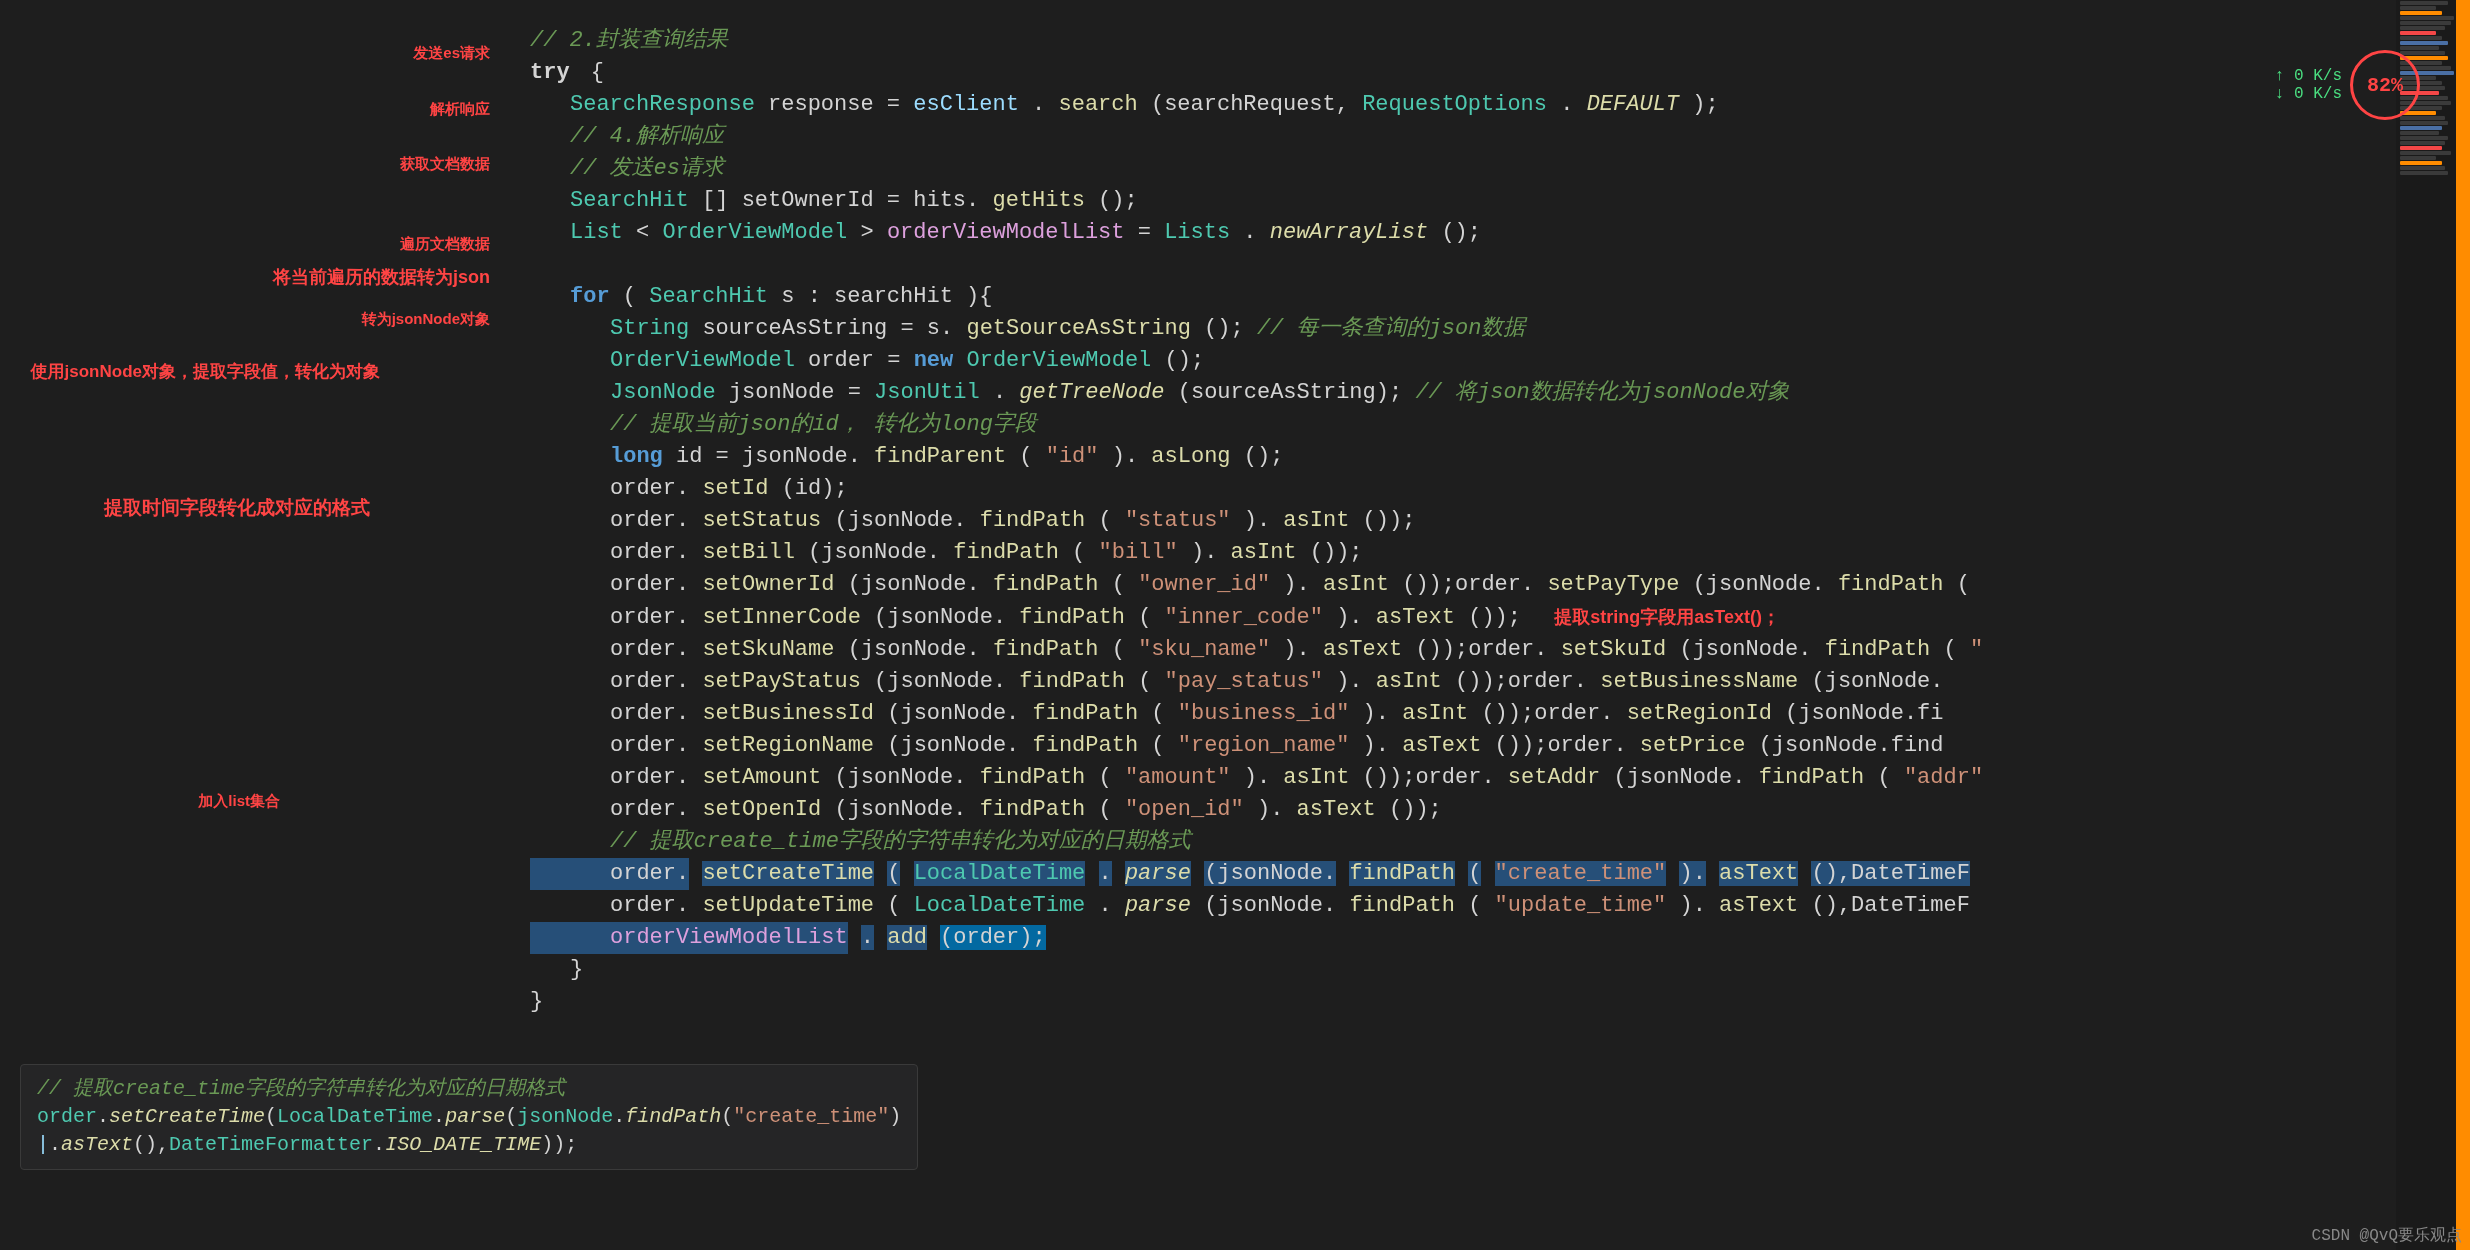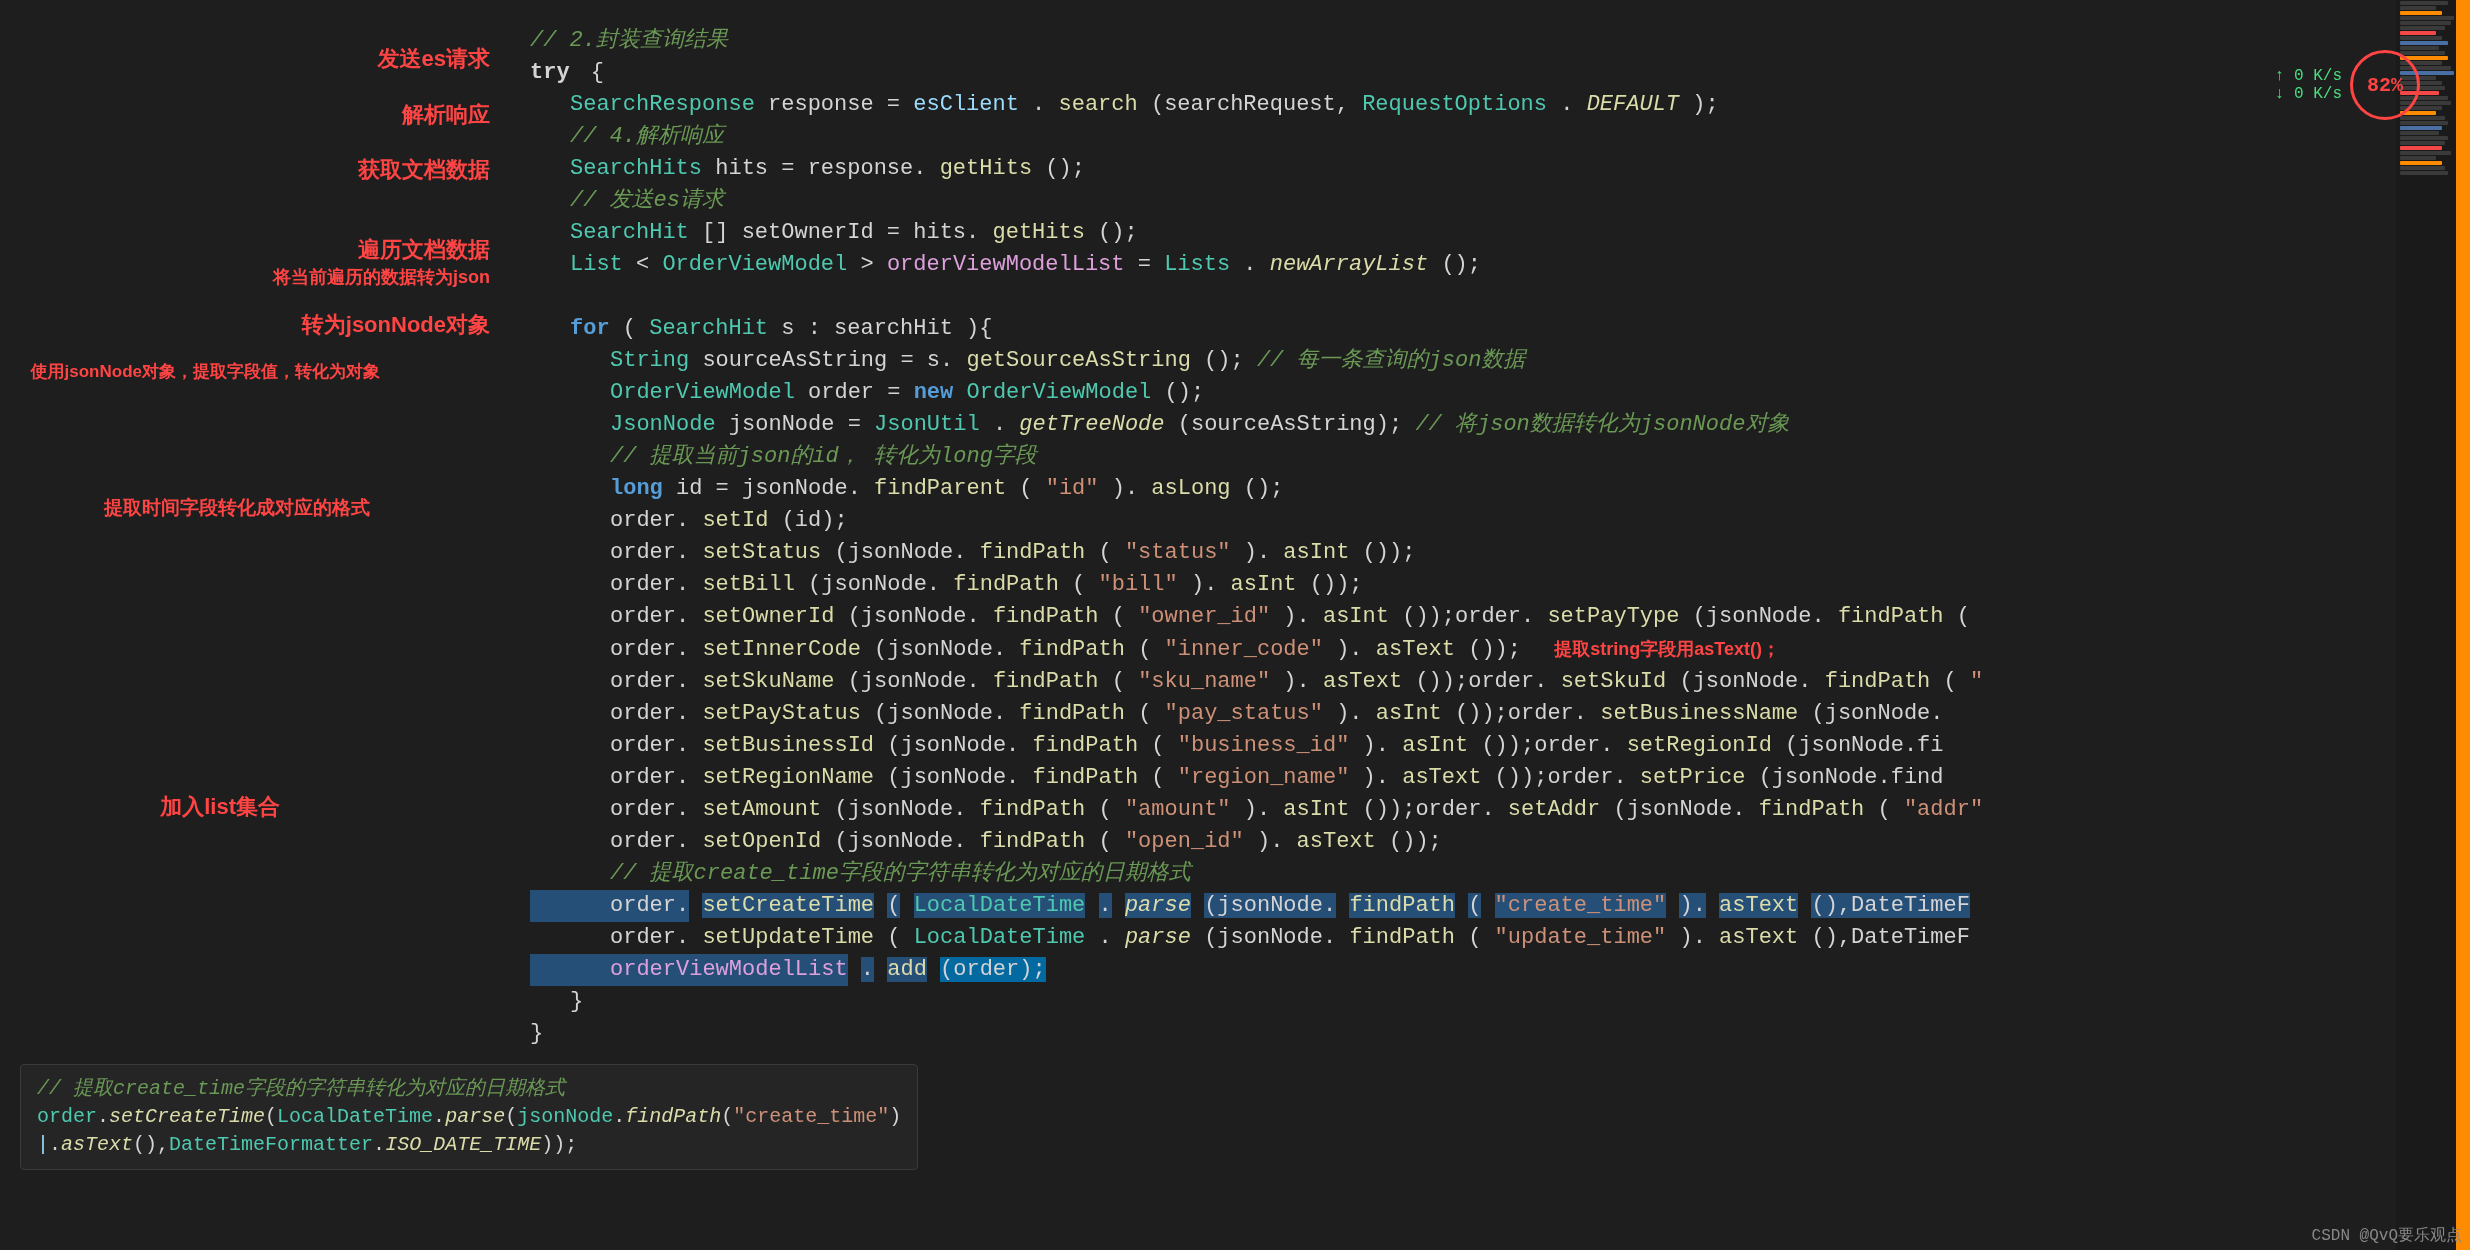--- a/index.html
+++ b/index.html
@@ -25,21 +25,21 @@
       width: 510px;
       min-width: 510px;
       height: 100%;
       position: relative;
       background: #1e1e1e;
     }
 
     .annotation {
       position: absolute;
       color: #ff4444;
-      font-size: 22px;
+      font-size: 15px;
       font-weight: bold;
       font-family: 'Microsoft YaHei', 'SimHei', sans-serif;
       white-space: nowrap;
     }
 
     
     .code-panel {
       flex: 1;
       height: 100%;
       position: relative;
@@ -226,26 +226,20 @@
         <span style="color:#4ec9b0;">RequestOptions</span>
         <span style="color:#d4d4d4;">.</span>
         <span style="color:#dcdcaa; font-style:italic;">DEFAULT</span>
         <span style="color:#d4d4d4;">);</span>
       </div>
 
       <div class="code-line">
         <span style="padding-left:40px;" class="c-comment">// 4.解析响应</span>
       </div>
 
-      <div class="code-line">
-        <span style="padding-left:40px; color:#4ec9b0;">SearchHits</span>
-        <span style="color:#d4d4d4;"> hits = response.</span>
-        <span style="color:#dcdcaa;">getHits</span>
-        <span style="color:#d4d4d4;">();</span>
-      </div>
 
       <div class="code-line">
         <span style="padding-left:40px;" class="c-comment">// 发送es请求</span>
       </div>
 
       <div class="code-line">
         <span style="padding-left:40px; color:#4ec9b0;">SearchHit</span>
         <span style="color:#d4d4d4;">[] setOwnerId = hits.</span>
         <span style="color:#dcdcaa;">getHits</span>
         <span style="color:#d4d4d4;">();</span>

